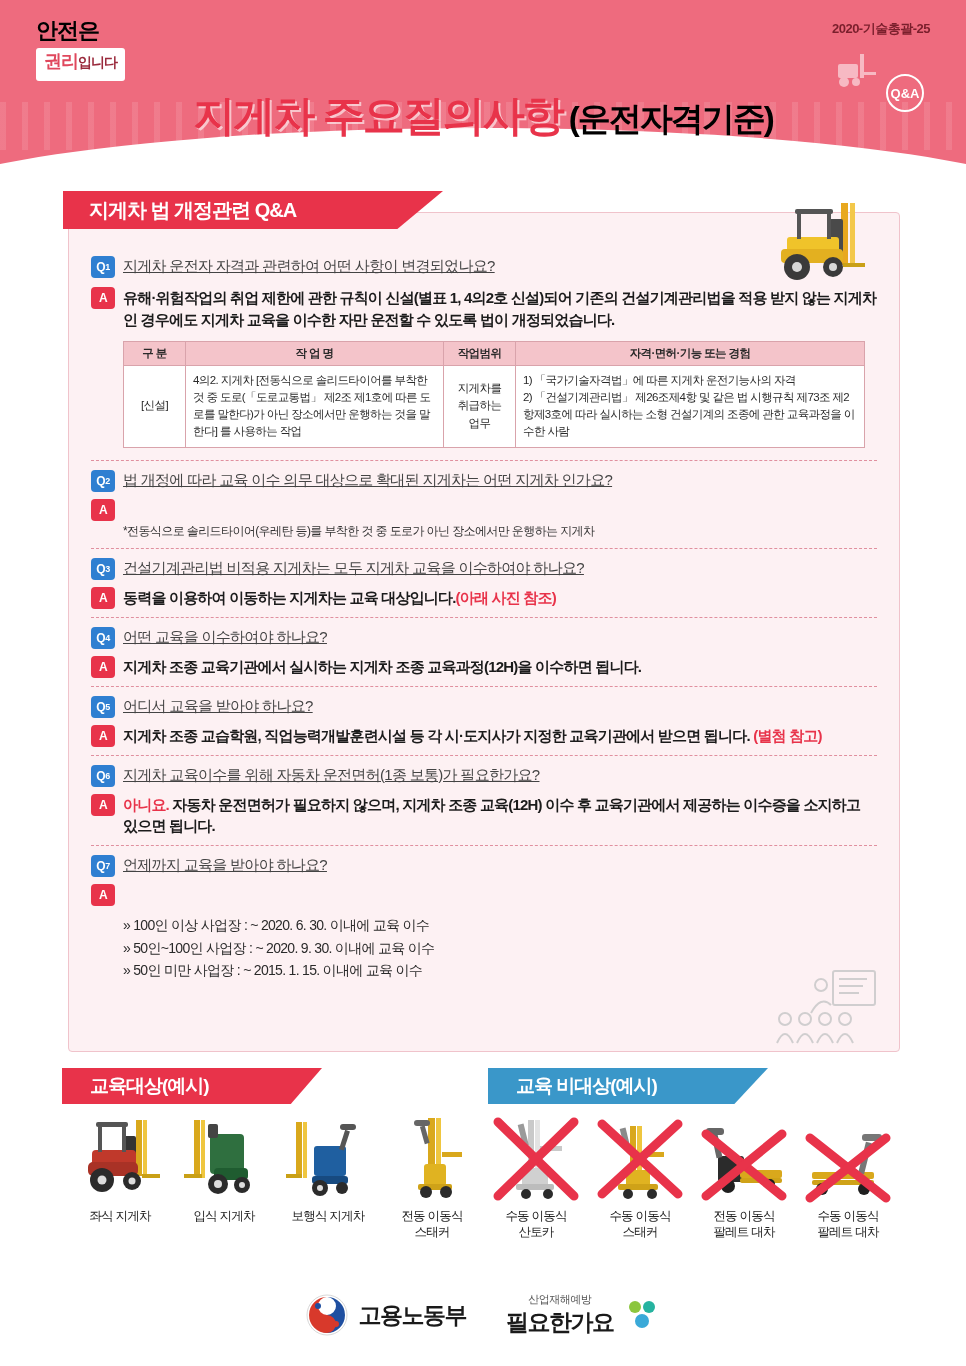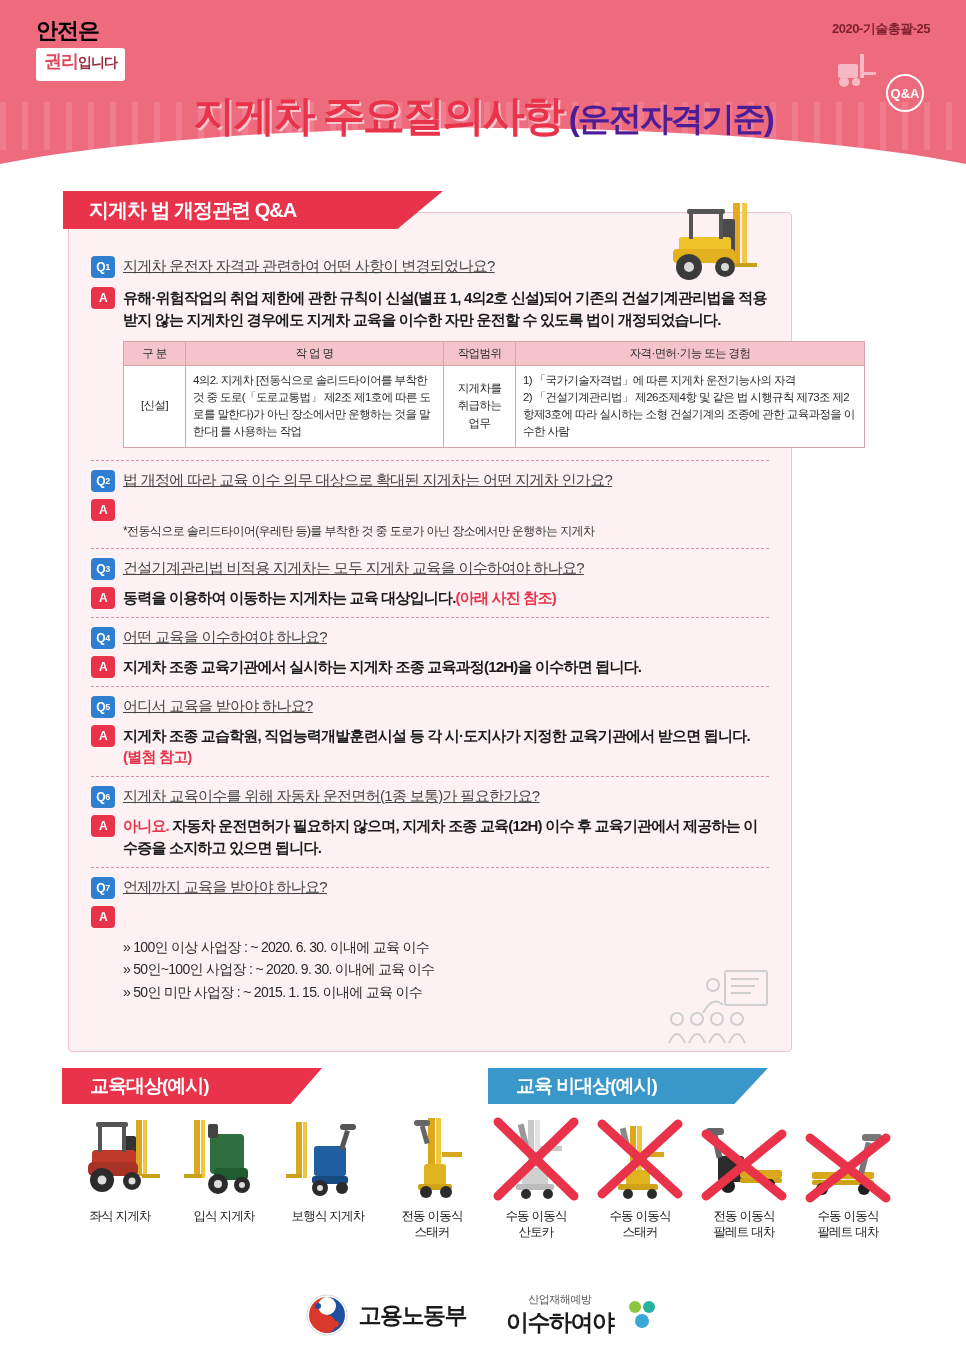--- a/index.html
+++ b/index.html
@@ -87,30 +87,30 @@
     text-align: center;
     z-index: 3;
     white-space: nowrap;
   }
   .main-title .t1 {
     font-size: 42px; font-weight: bold; color: #e8334a;
     letter-spacing: -2px;
     text-shadow: 2px 2px 0 rgba(255,255,255,.6);
   }
   .main-title .t2 {
-    font-size: 33px; font-weight: bold; color: #4c1d95;
+    font-size: 33px; font-weight: bold; color: #000000;
     letter-spacing: -2px;
     margin-left: 6px;
   }
 
   
   .qa-panel {
     position: absolute;
     left: 68px; top: 212px;
-    width: 724px; height: 840px;
+    width: 832px; height: 840px;
     background: #fdf1f3;
     border: 1px solid #f0c3cb;
     border-radius: 4px;
   }
   .qa-panel-title {
     position: absolute;
     left: -6px; top: -22px;
     height: 38px;
     min-width: 380px;
     background: #e8334a;
@@ -175,21 +175,21 @@
     width: 742px;
     border-collapse: collapse;
     font-size: 11.5px;
     letter-spacing: -.6px;
     background: #ffffff;
     table-layout: fixed;
   }
   .tbl th {
     background: #f4c4ca;
     color: #2a2a2a;
-    font-weight: normal;
+    font-weight: bold;
     border: 1px solid #d9a3ab;
     padding: 4px 2px;
     font-size: 11.5px;
   }
   .tbl td {
     border: 1px solid #d9a3ab;
     padding: 6px 7px;
     vertical-align: middle;
     color: #2a2a2a;
     line-height: 1.5;
@@ -646,21 +646,21 @@
       <path d="M22 4 a18 18 0 0 1 0 36 a9 9 0 0 1 0 -18 a9 9 0 0 0 0 -18z" fill="#1f4fa0"></path>
       <path d="M22 4 a18 18 0 0 0 0 36 a9 9 0 0 0 0 -18 a9 9 0 0 1 0 -18z" fill="#d8392b"></path>
       <circle cx="13" cy="13" r="3" fill="#1f4fa0"></circle>
       <circle cx="31" cy="31" r="3" fill="#d8392b"></circle>
     </svg>
     <div class="gov-text">고용노동부</div>
   </div>
   <div class="kosha">
     <div class="kosha-text">
       <div class="small">산업재해예방</div>
-      <div class="big">이수하여야</div>
+      <div class="big">필요한가요</div>
     </div>
     <svg class="kosha-mark" viewBox="0 0 40 40">
       <circle cx="13" cy="12" r="6" fill="#8cc63f"></circle>
       <circle cx="27" cy="12" r="6" fill="#26b3a0"></circle>
       <circle cx="20" cy="26" r="7" fill="#3aa9d8"></circle>
     </svg>
   </div>
 </div>
 
 </body></html>

